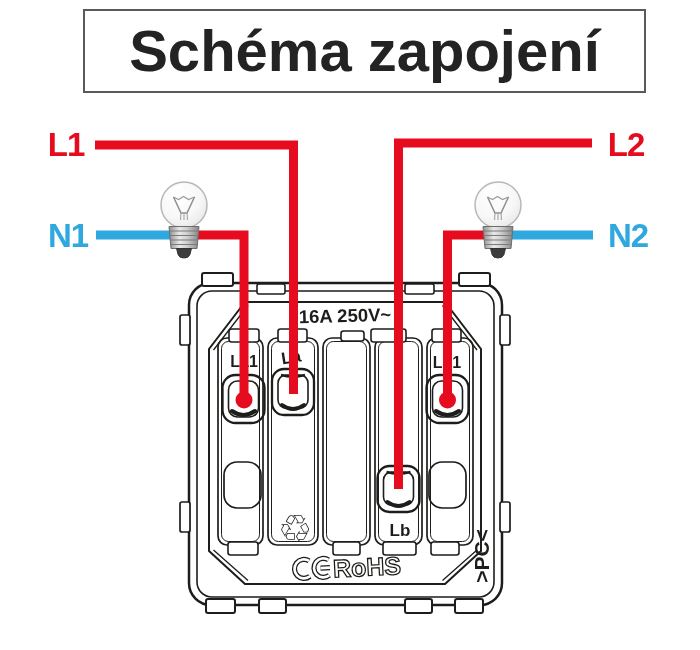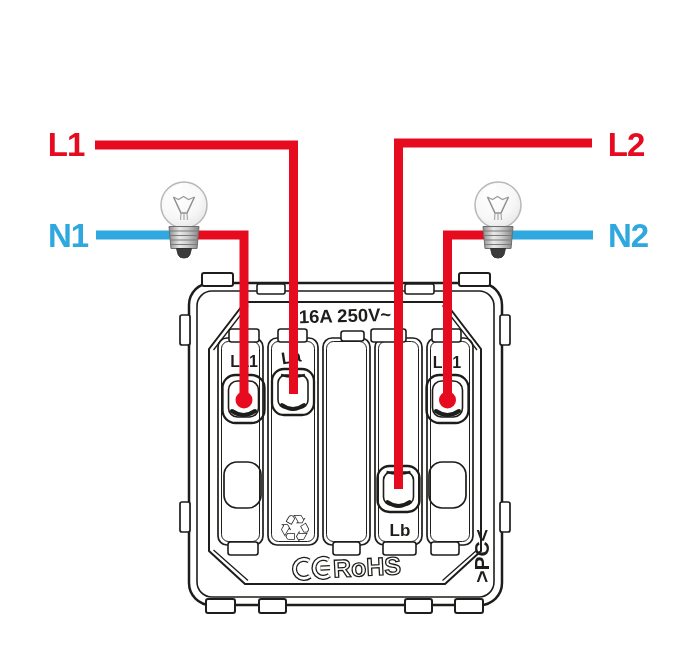--- a/index.html
+++ b/index.html
@@ -22,20 +22,23 @@
   .lred{fill:#e60b1e;} .lblue{fill:#2fa8df;}
   .tmod{fill:#1d1d1b;font-weight:bold;}
   .outline-txt{fill:#ffffff;stroke:#1d1d1b;stroke-width:1.3;font-weight:bold;}
   .shadow{stroke:#1d1d1b;stroke-width:4;fill:none;stroke-linecap:round;}
 </style>
 </head>
 <body>
 
 <div class="stage">
 
+  <div class="title-box">
+    <div class="title-text">Schéma zapojení</div>
+  </div>
 
   <svg width="700" height="650" viewBox="0 0 700 650" xmlns="http://www.w3.org/2000/svg">
 
     <defs>
       <radialGradient id="gGlass" cx="38%" cy="30%" r="75%">
         <stop offset="0%" stop-color="#ffffff"></stop>
         <stop offset="65%" stop-color="#f7f7f7"></stop>
         <stop offset="100%" stop-color="#e8e8e8"></stop>
       </radialGradient>
       <linearGradient id="gMetal" x1="0" y1="0" x2="1" y2="0">

